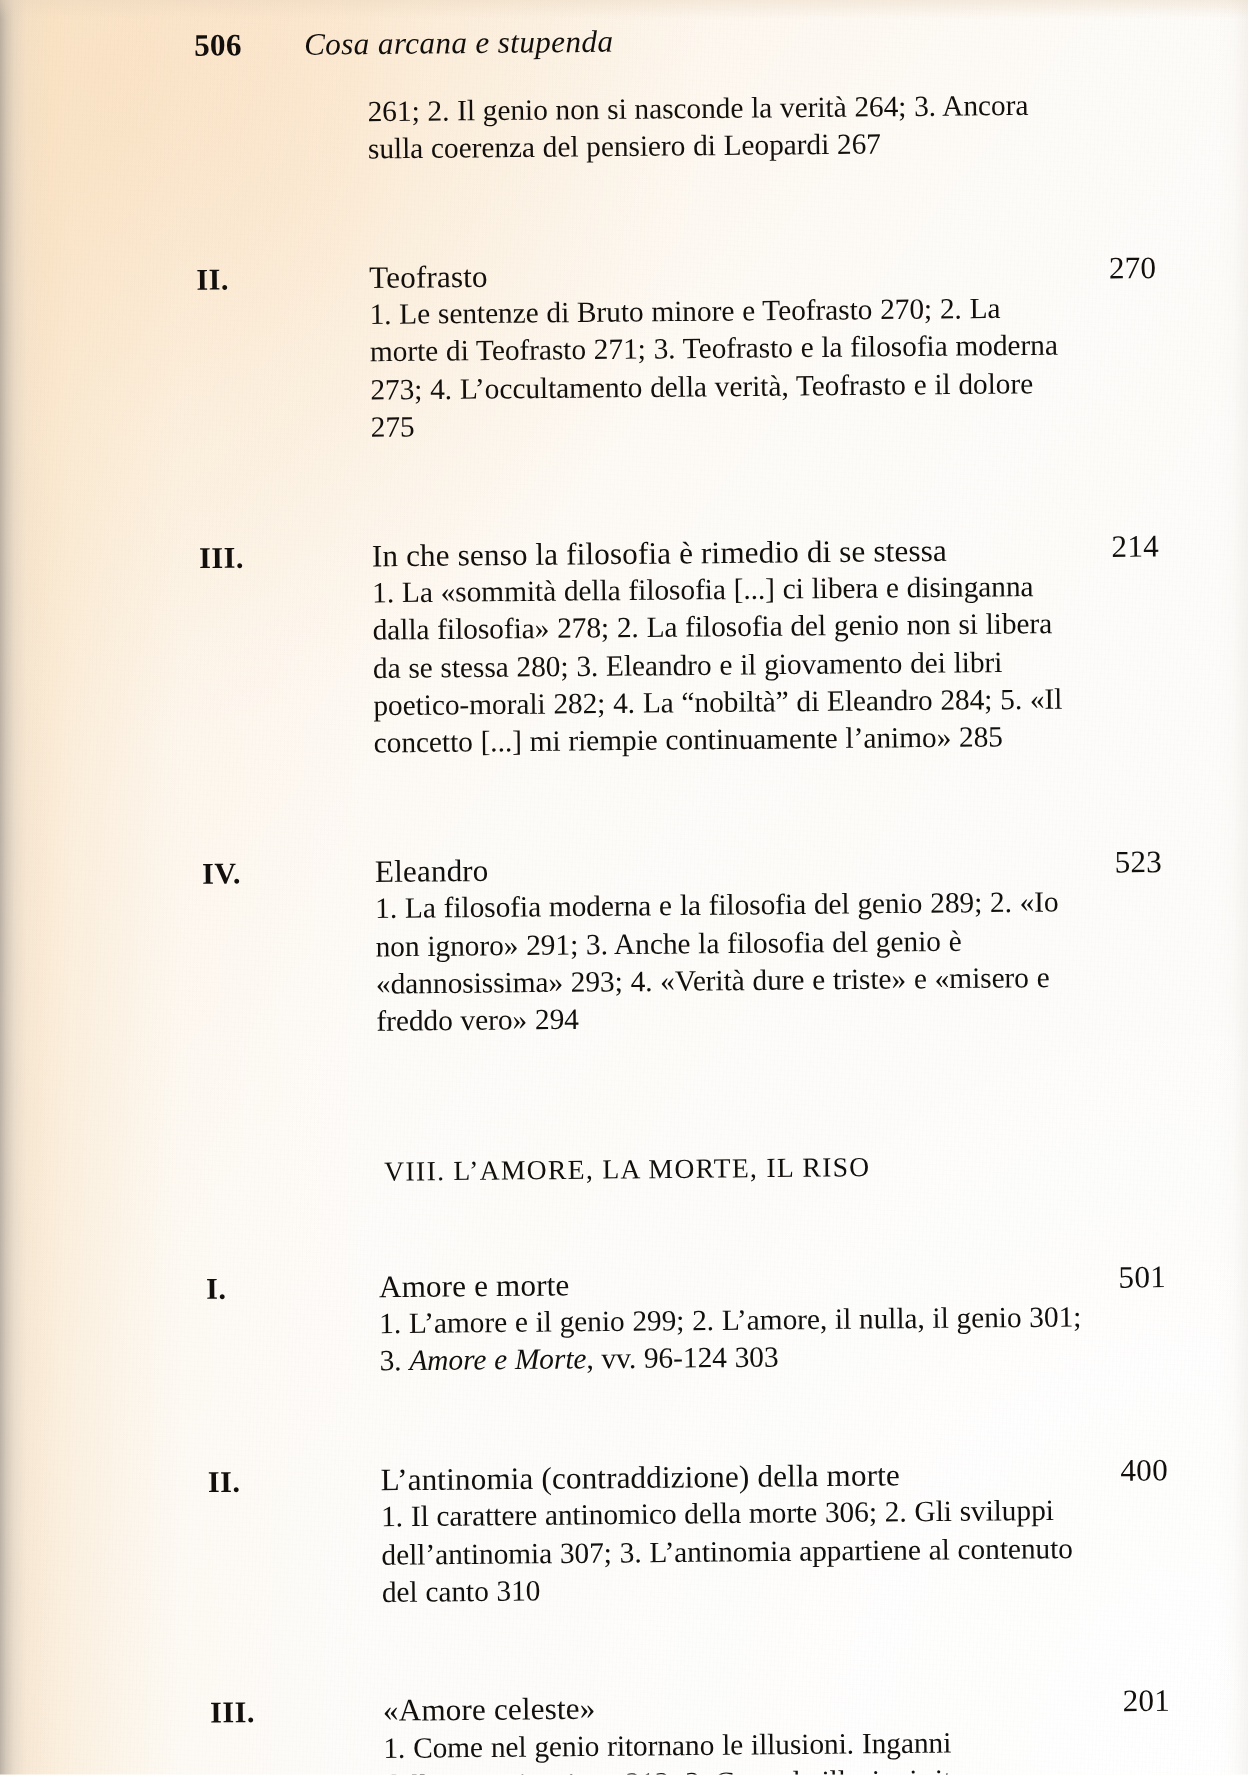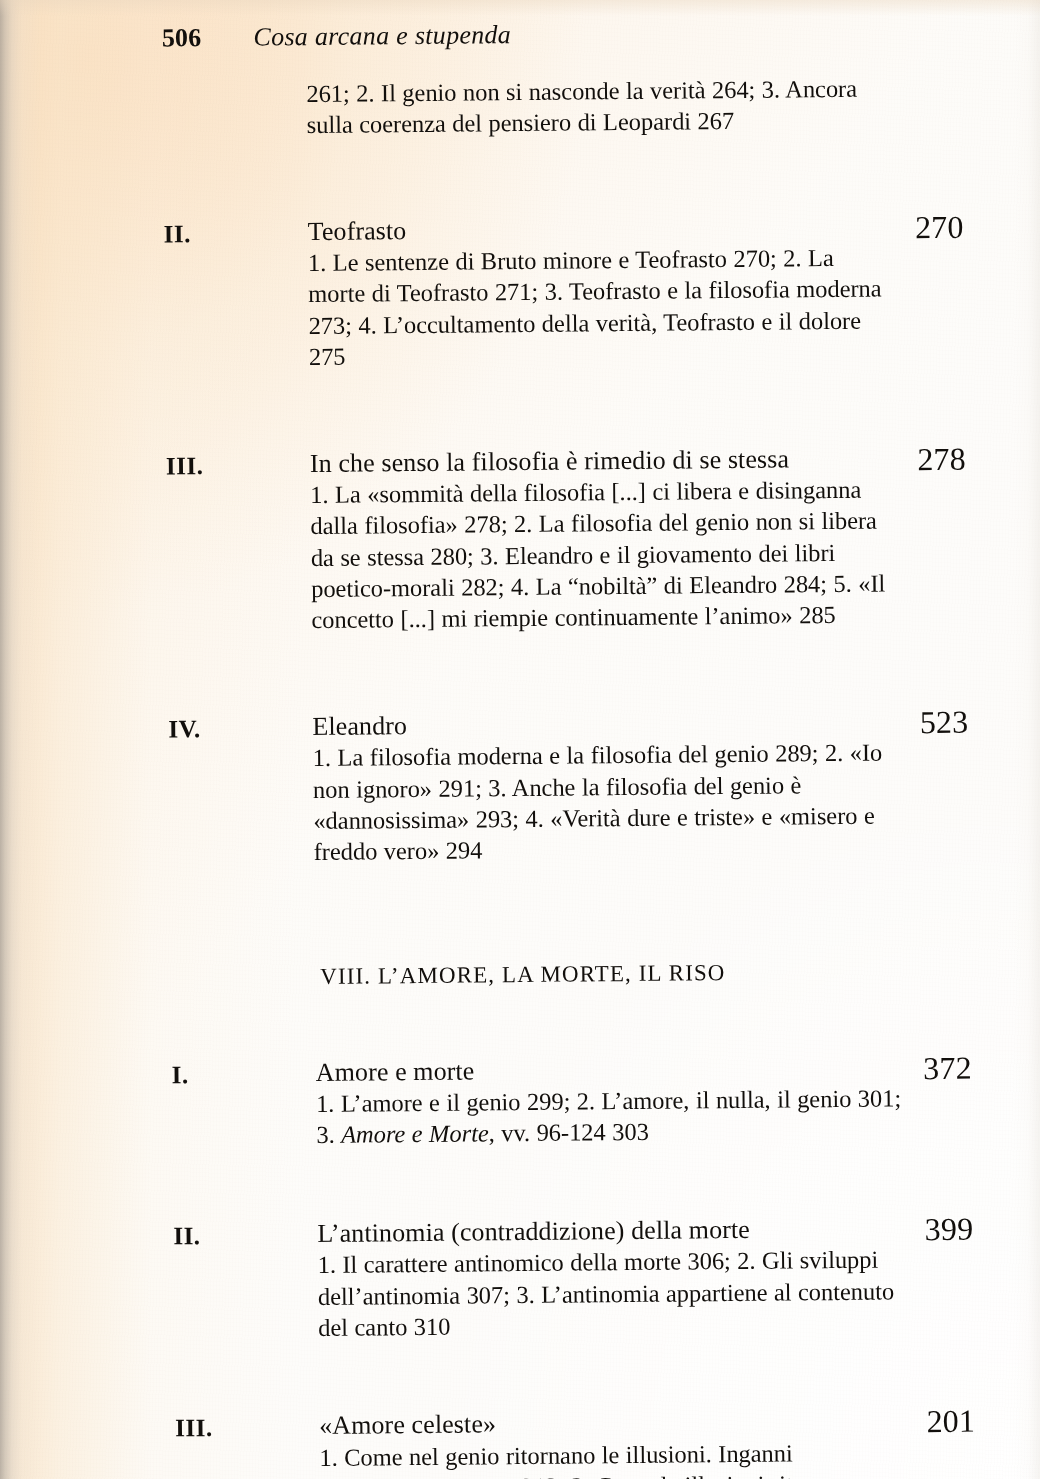--- a/index.html
+++ b/index.html
@@ -149,21 +149,21 @@
     font-size: 25px;
     font-weight: 700;
     letter-spacing: 0.5px;
     top: 26px;
   }
 
   .entry .folio {
     position: absolute;
     right: 72px;
     top: 22px;
-    font-size: 32px;
+    font-size: 26px;
     font-weight: 400;
     letter-spacing: 0.2px;
   }
 
   .entry .head {
     font-size: 26px;
     line-height: 1.17;
     letter-spacing: 0.1px;
     margin: 0;
     padding-top: 24px;
@@ -236,21 +236,21 @@
         <span class="numeral">II.</span>
         <span class="folio">270</span>
         <p class="head">Teofrasto</p>
         <p class="sub">1. Le sentenze di Bruto minore e Teofrasto 270; 2. La morte di Teofrasto 271; 3. Teofrasto e la filosofia moderna 273; 4. L’occultamento della verità, Teofrasto e il dolore 275</p>
       </div>
 
       <div class="gap-lg"></div>
 
       <div class="entry">
         <span class="numeral">III.</span>
-        <span class="folio">278</span>
+        <span class="folio">214</span>
         <p class="head">In che senso la filosofia è rimedio di se stessa</p>
         <p class="sub">1. La «sommità della filosofia [...] ci libera e disinganna dalla filosofia» 278; 2. La filosofia del genio non si libera da se stessa 280; 3. Eleandro e il giovamento dei libri poetico-morali 282; 4. La “nobiltà” di Eleandro 284; 5. «Il concetto [...] mi riempie continuamente l’animo» 285</p>
       </div>
 
       <div class="gap-lg"></div>
 
       <div class="entry">
         <span class="numeral">IV.</span>
         <span class="folio">523</span>
         <p class="head">Eleandro</p>
@@ -258,30 +258,30 @@
       </div>
 
       <div style="height:96px"></div>
 
       <p class="parthead">VIII. L’AMORE, LA MORTE, IL RISO</p>
 
       <div style="height:44px"></div>
 
       <div class="entry">
         <span class="numeral">I.</span>
-        <span class="folio">372</span>
+        <span class="folio">501</span>
         <p class="head">Amore e morte</p>
         <p class="sub"><span>1. L’amore e il genio 299; 2. L’amore, il nulla, il genio 301; 3. </span><span class="ital">Amore e Morte</span><span>, vv. 96-124 303</span></p>
       </div>
 
       <div class="gap-md"></div>
 
       <div class="entry">
         <span class="numeral">II.</span>
-        <span class="folio">399</span>
+        <span class="folio">400</span>
         <p class="head">L’antinomia (contraddizione) della morte</p>
         <p class="sub">1. Il carattere antinomico della morte 306; 2. Gli sviluppi dell’antinomia 307; 3. L’antinomia appartiene al contenuto del canto 310</p>
       </div>
 
       <div class="gap-md"></div>
 
       <div class="entry">
         <span class="numeral">III.</span>
         <span class="folio">201</span>
         <p class="head">«Amore celeste»</p>

